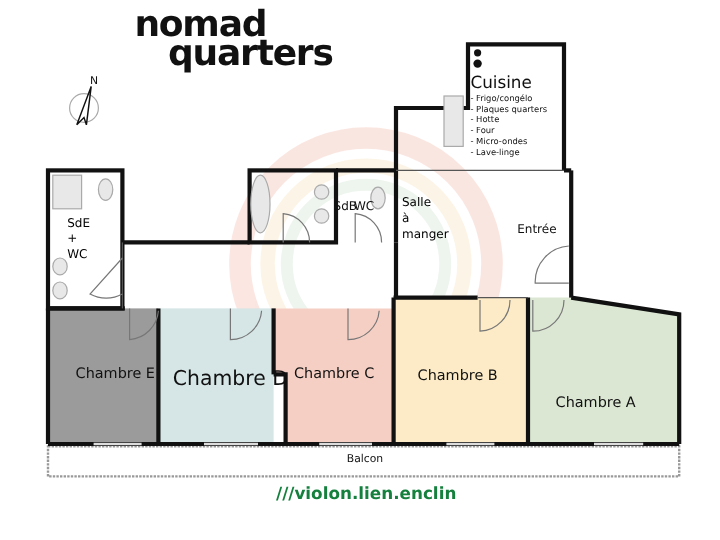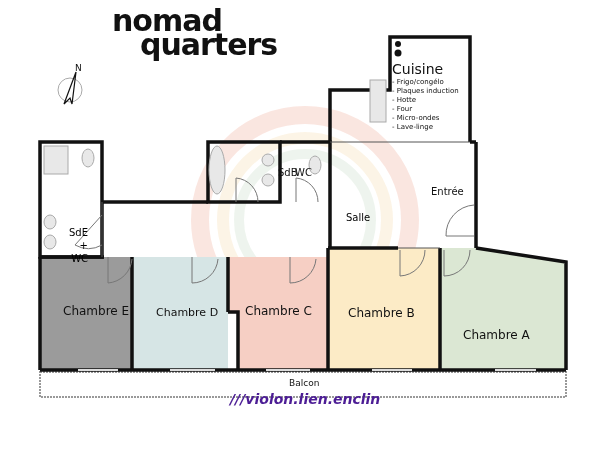--- a/index.html
+++ b/index.html
@@ -1,21 +1,21 @@
 <!DOCTYPE html>
 <html><head>
 <meta charset="utf-8">
 <style>
   html,body{margin:0;padding:0;background:#fff;}
   body{width:600px;height:450px;position:relative;overflow:hidden;font-family:"DejaVu Sans",sans-serif;}
   .abs{position:absolute;}
   .logo1,.logo2{position:absolute;font-family:"DejaVu Sans",sans-serif;font-weight:bold;color:#111;letter-spacing:-1px;}
   .logo1{left:112px;top:6px;font-size:30px;line-height:30px;}
   .logo2{left:140px;top:30px;font-size:30px;line-height:30px;}
-  .w3w{position:absolute;left:230px;top:391px;font-size:14px;font-weight:bold;color:#4c1d95;font-style:italic;}
+  .w3w{position:absolute;left:230px;top:404px;font-size:14px;font-weight:bold;color:#15803d;}
   .label{position:absolute;color:#111;text-align:center;white-space:nowrap;}
 </style>
 </head>
 <body>
 
 <div class="logo1">nomad</div>
 <div class="logo2">quarters</div>
 
 <svg class="abs" style="left:0;top:0" width="600" height="450">
 
@@ -105,41 +105,42 @@
     <circle cx="70" cy="90" r="12" fill="none" stroke="#aaa" stroke-width="1"></circle>
     <polyline points="76,72 64,104 70,98 72,104 76,72" fill="none" stroke="#111" stroke-width="1.2"></polyline>
   </g>
 </svg>
 
 <div class="label" style="left:75px;top:63px;font-size:9px;">N</div>
 
 <div class="label" style="left:392px;top:61px;font-size:14px;">Cuisine</div>
 <div class="abs" style="left:392px;top:78px;font-size:7px;line-height:9px;color:#111;">
   <div>- Frigo/congélo</div>
-  <div>- Plaques induction</div>
+  <div>- Plaques quarters</div>
   <div>- Hotte</div>
   <div>- Four</div>
   <div>- Micro-ondes</div>
   <div>- Lave-linge</div>
 </div>
 
-<div class="abs" style="left:56px;top:180px;font-size:10px;line-height:13px;text-align:right;width:32px;margin-top:46px;">
+<div class="abs" style="left:56px;top:180px;font-size:10px;line-height:13px;text-align:left;width:32px;">
   <div>SdE</div>
   <div>+</div>
   <div>WC</div>
 </div>
 
 <div class="label" style="left:238px;top:167px;font-size:10px;margin-left:40px;">SdB</div>
 <div class="label" style="left:295px;top:167px;font-size:10px;">WC</div>
 
-<div class="abs" style="left:335px;top:163px;font-size:10px;line-height:13px;text-align:center;width:46px;margin-top:48px;">
+<div class="abs" style="left:335px;top:163px;font-size:10px;line-height:13px;width:46px;">
   <div>Salle</div>
+  <div>à manger</div>
 </div>
 <div class="label" style="left:431px;top:186px;font-size:10px;">Entrée</div>
 
 <div class="label" style="left:51px;top:304px;font-size:12px;margin-left:12px;">Chambre E</div>
-<div class="label" style="left:156px;top:306px;font-size:11px;text-align:right;">Chambre D</div>
+<div class="label" style="left:144px;top:306px;font-size:17px;text-align:right;">Chambre D</div>
 <div class="label" style="left:245px;top:304px;font-size:12px;">Chambre C</div>
 <div class="label" style="left:348px;top:306px;font-size:12px;">Chambre B</div>
 <div class="label" style="left:463px;top:304px;font-size:12px;margin-top:24px;">Chambre A</div>
 <div class="label" style="left:289px;top:378px;font-size:9px;text-align:center;">Balcon</div>
 
 <div class="w3w">///violon.lien.enclin</div>
 
 </body></html>

